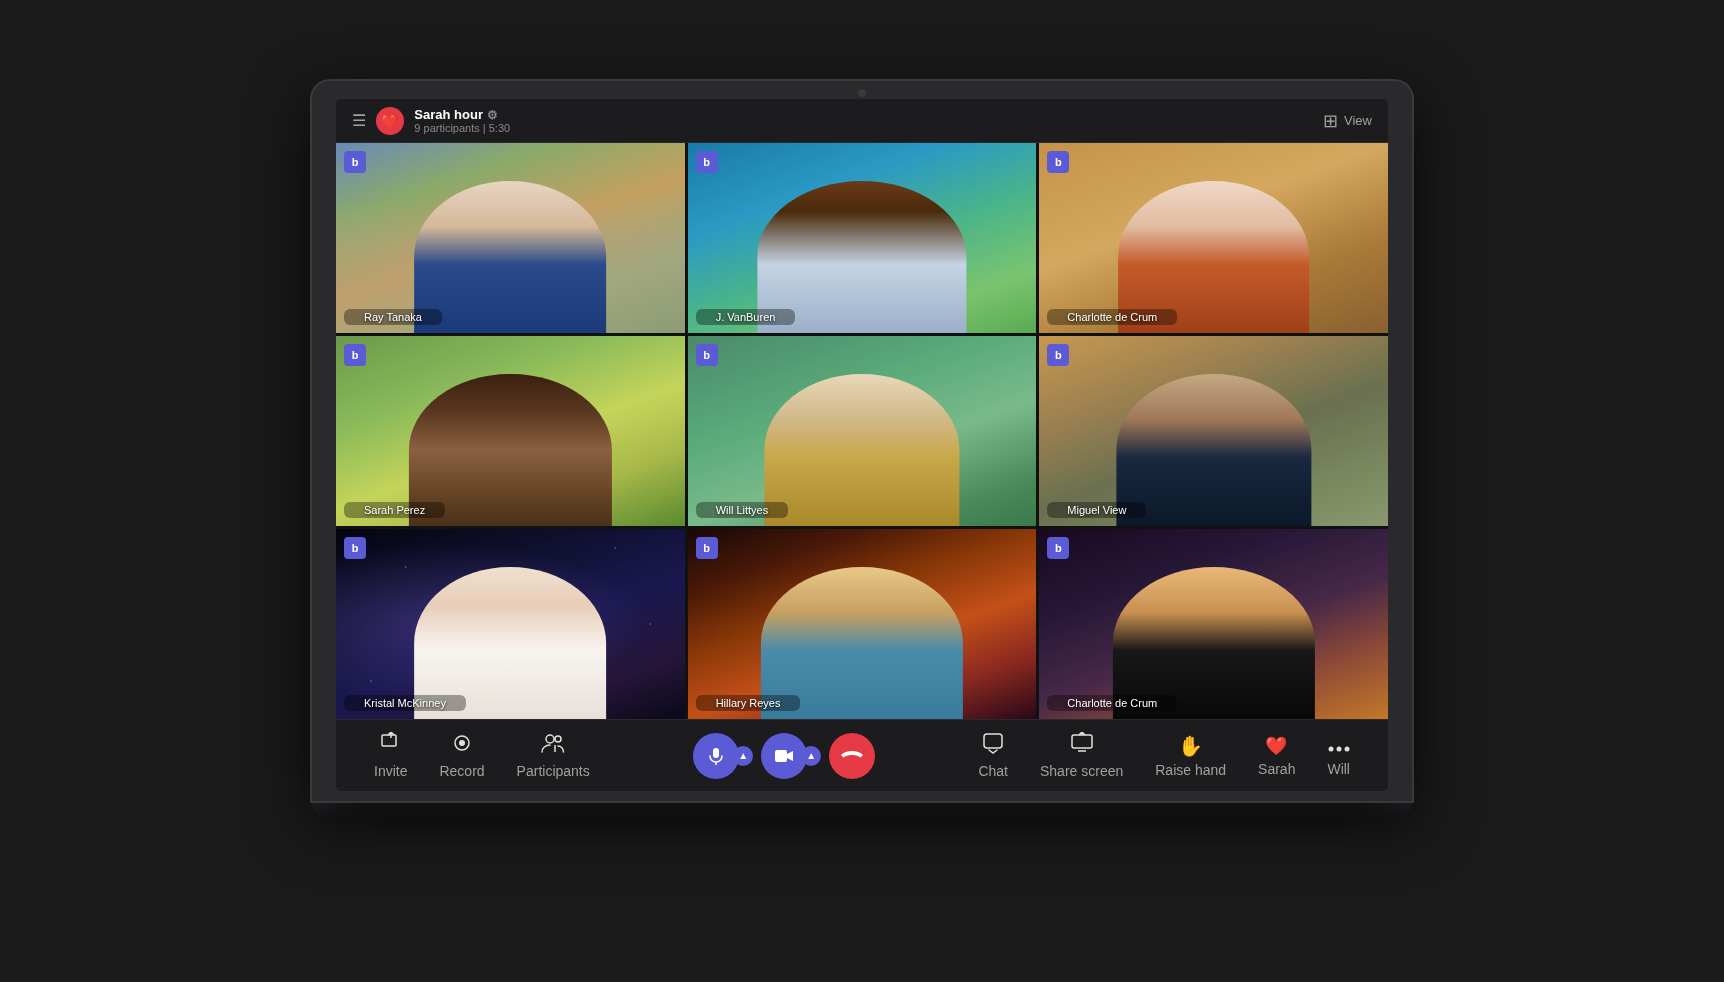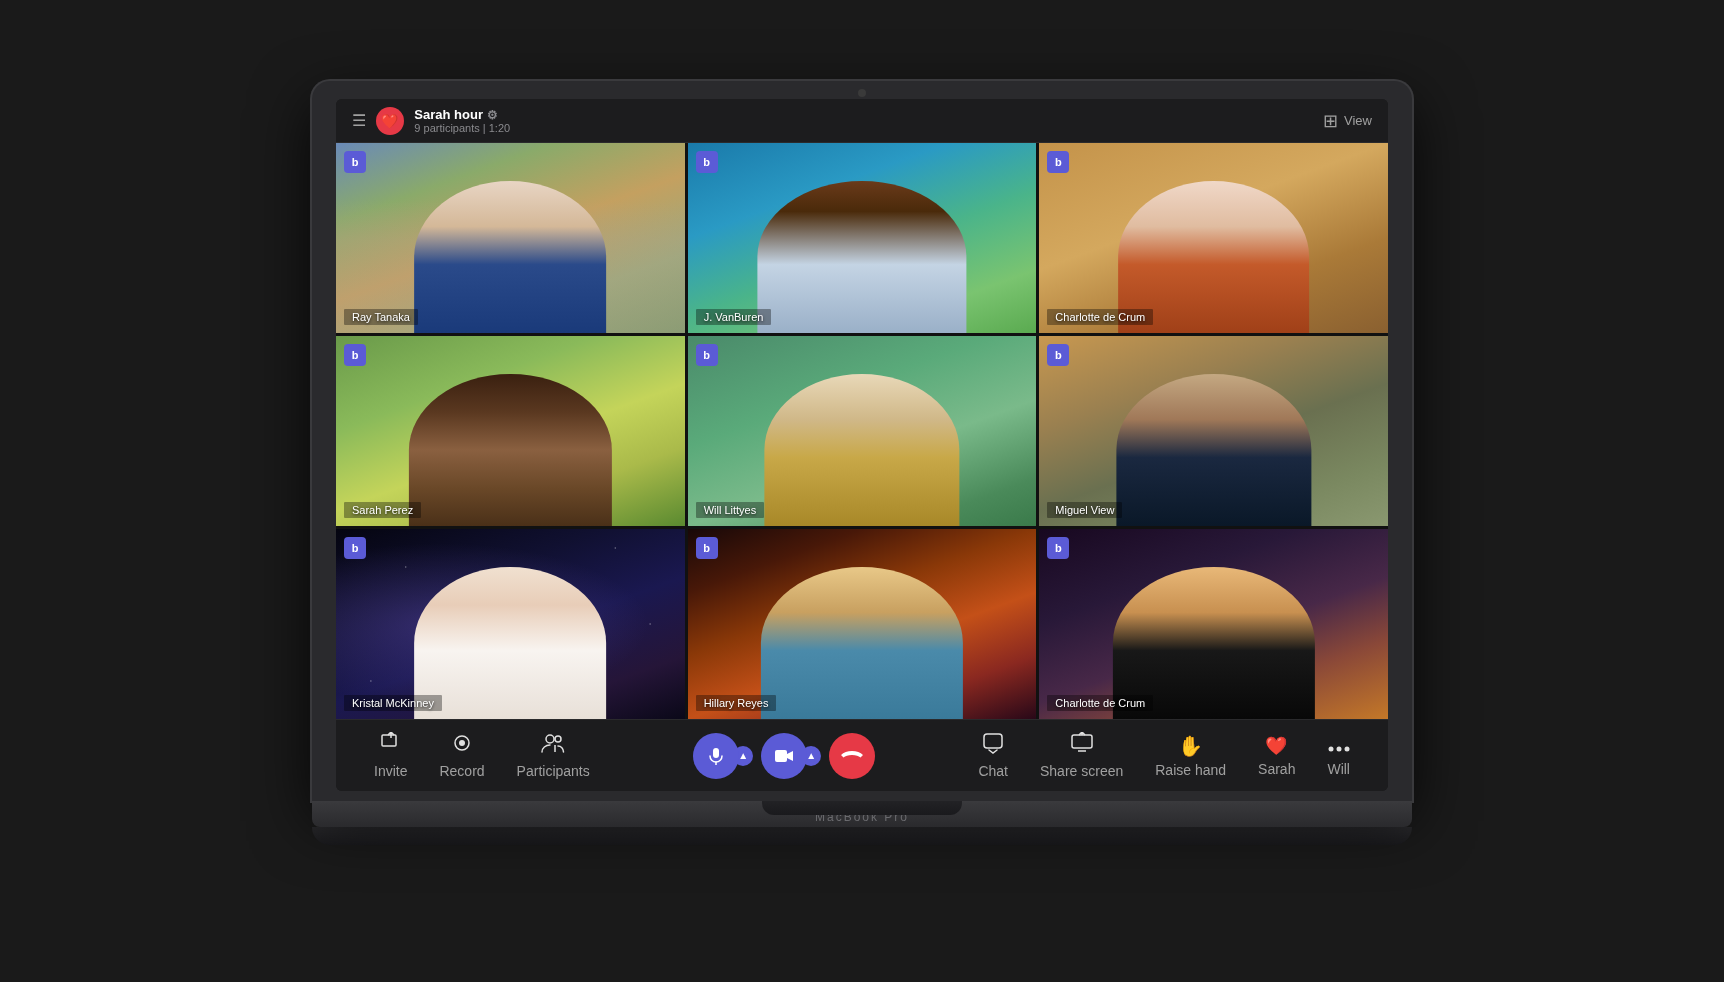--- a/index.html
+++ b/index.html
@@ -205,22 +205,22 @@
 
     .name-label {
       position: absolute;
       bottom: 8px;
       left: 8px;
       color: #fff;
       font-size: 11px;
       font-weight: 500;
       text-shadow: 0 1px 3px rgba(0,0,0,0.8);
       background: rgba(0,0,0,0.35);
-      padding: 2px 8px;
-      border-radius: 1px;
+      padding: 2px 20px;
+      border-radius: 6px;
     }
 
     
     .toolbar {
       height: 72px;
       background: #1c1c1e;
       border-top: 1px solid #2a2a2c;
       display: flex;
       align-items: center;
       justify-content: space-between;
@@ -369,21 +369,21 @@
 
       <div class="top-bar">
         <div class="top-bar-left">
           <span class="hamburger-icon">☰</span>
           <div class="meeting-icon">❤️</div>
           <div class="meeting-info">
             <span class="meeting-title">
               <span>Sarah hour</span>
               <span class="gear-icon">⚙</span>
             </span>
-            <span class="meeting-subtitle">9 participants | 1:20</span>
+            <span class="meeting-subtitle">9 participants | 5:30</span>
           </div>
         </div>
         <div class="top-bar-right">
           <button class="view-btn">
             <span class="view-grid-icon">⊞</span>
             <span>View</span>
           </button>
         </div>
       </div>
 
@@ -579,18 +579,14 @@
               </svg>
             </span>
             <span class="toolbar-btn-label">Will</span>
           </button>
         </div>
 
       </div>
     </div>
   </div>
 
-  <div class="laptop-bottom">
-    <div class="laptop-notch"></div>
-    <span class="laptop-brand">MacBook Pro</span>
-  </div>
   <div class="laptop-base"></div>
 </div>
 
 </body></html>

